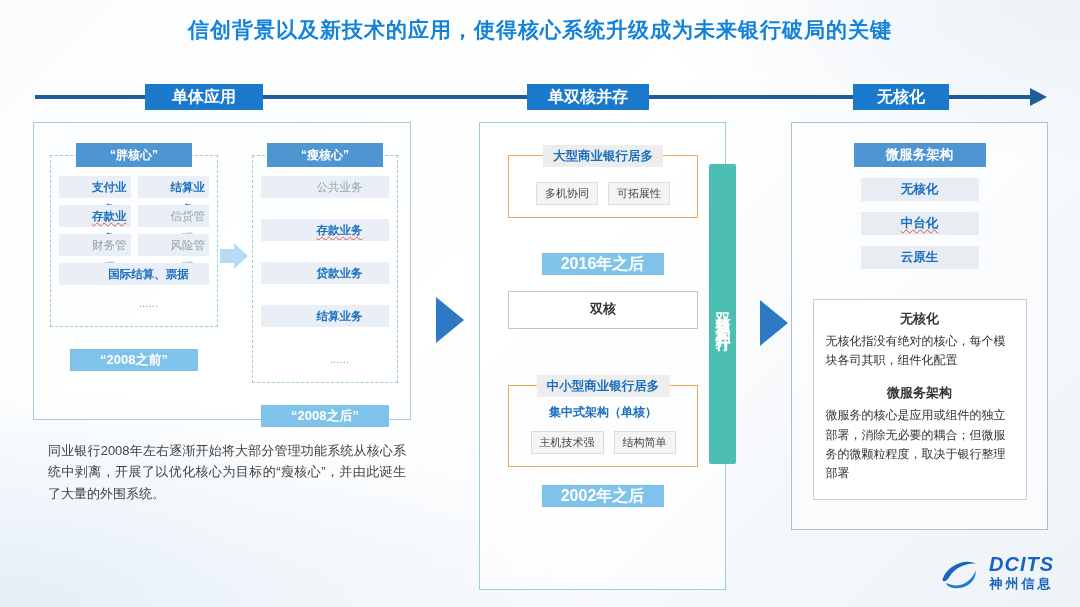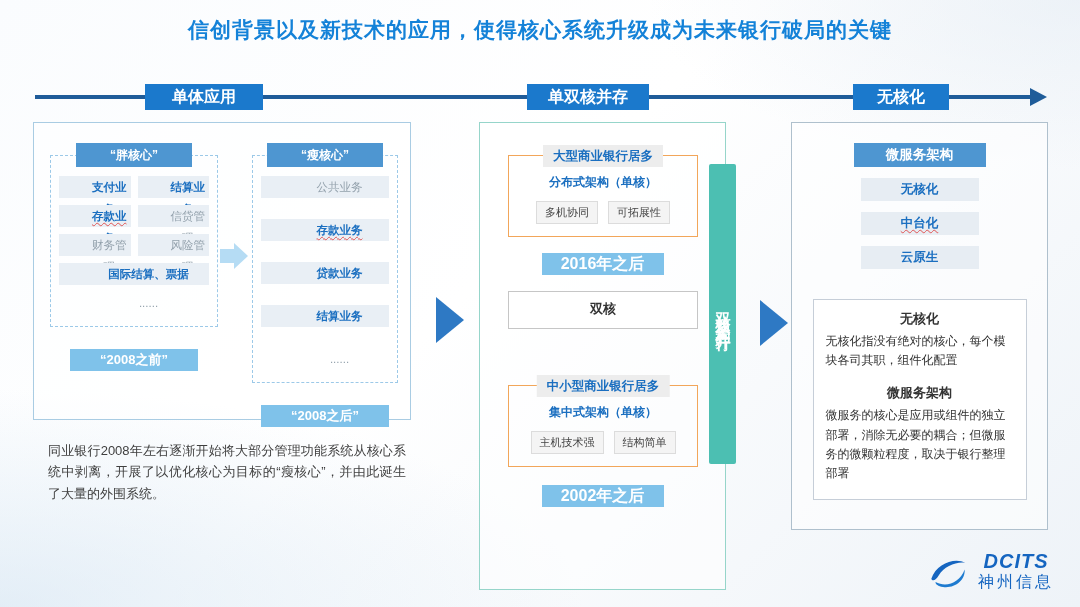--- a/index.html
+++ b/index.html
@@ -89,21 +89,21 @@
     padding:10px 12px 16px 12px; }
   .p3-title { text-align:center; font-weight:bold; font-size:13px; color:#333; }
   .p3-title + .p3-desc { margin-top:4px; }
   .p3-desc { font-size:12px; color:#333; line-height:1.6; }
   .p3-title.second { margin-top:14px; }
 
   
   .logo { position:absolute; right:26px; bottom:14px; display:flex; align-items:center; gap:10px; }
   .logo-text { display:flex; flex-direction:column; align-items:center; }
   .logo-brand { font-size:20px; font-weight:bold; font-style:italic; color:#1565C0; letter-spacing:1px; line-height:1.1; }
-  .logo-company { font-size:16px; color:#1565C0; letter-spacing:3px; font-weight:normal; }
+  .logo-company { font-size:13px; color:#1565C0; letter-spacing:3px; font-weight:bold; }
 </style>
 </head>
 <body>
 
 <div class="page">
 
   <div class="title">信创背景以及新技术的应用，使得核心系统升级成为未来银行破局的关键</div>
 
   <div class="timeline-line"></div>
   <div class="timeline-arrowhead"></div>
@@ -149,21 +149,20 @@
   </div>
 
   <div class="note">同业银行2008年左右逐渐开始将大部分管理功能系统从核心系统中剥离，开展了以优化核心为目标的“瘦核心”，并由此诞生了大量的外围系统。</div>
 
   <div class="big-arrow big-arrow-1"></div>
 
   <div class="panel panel2">
 
     <div class="orange-box obox-1">
       <div class="obox-header">大型商业银行居多</div>
-      <div class="obox-arch">分布式架构（单核）</div>
       <div class="features">
         <div class="feature">多机协同</div>
         <div class="feature">可拓展性</div>
       </div>
     </div>
     <div class="p2-period p2-period-1">2016年之后</div>
 
     <div class="gray-box">
       <div class="gbox-title">双核</div>
     </div>

